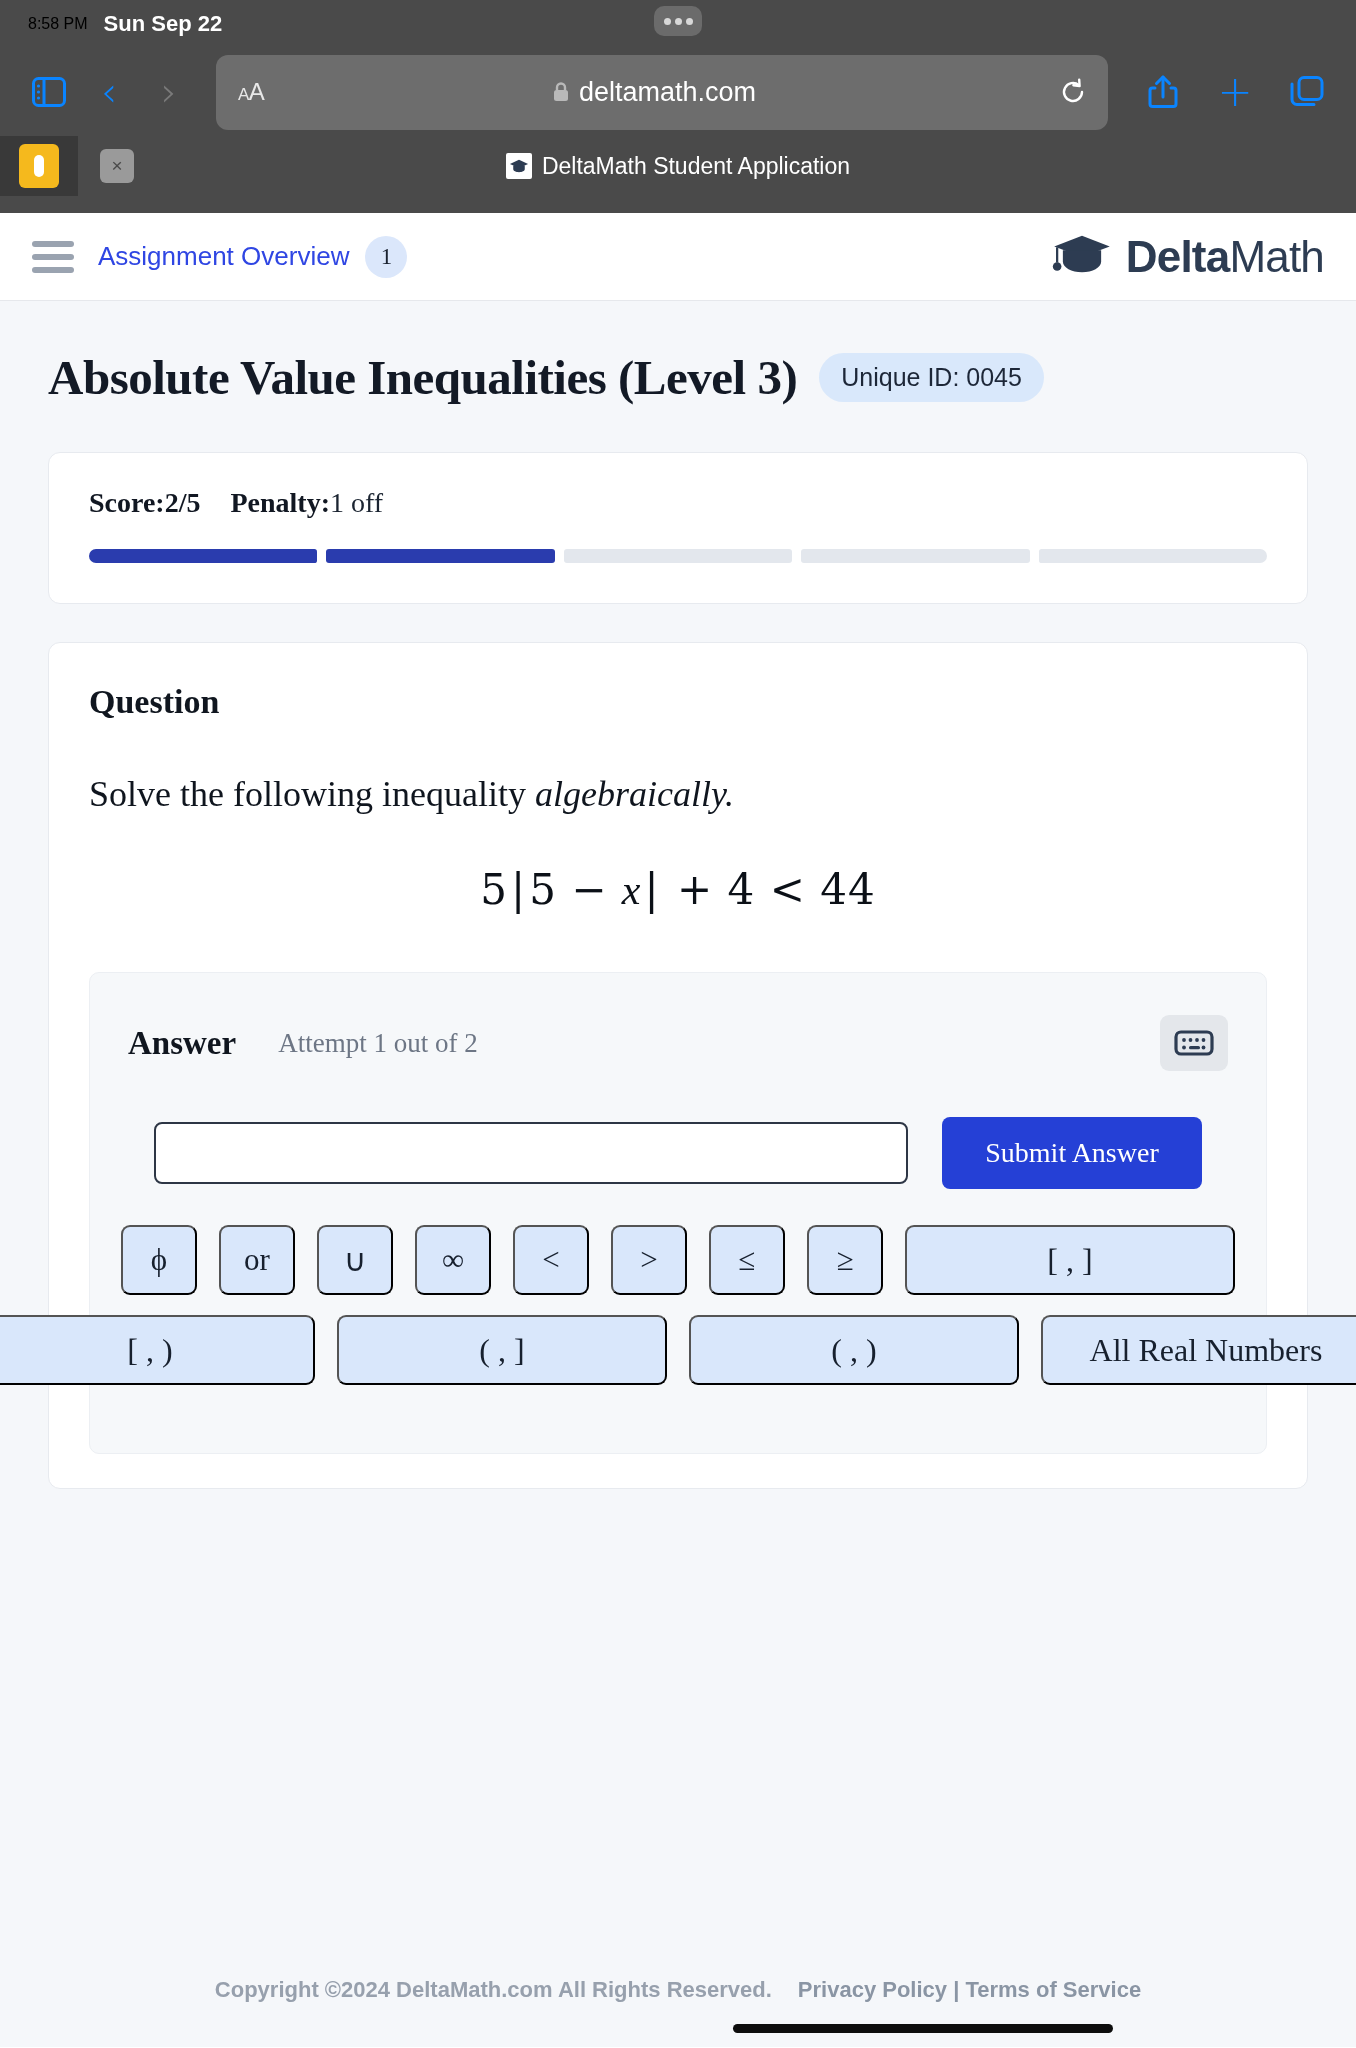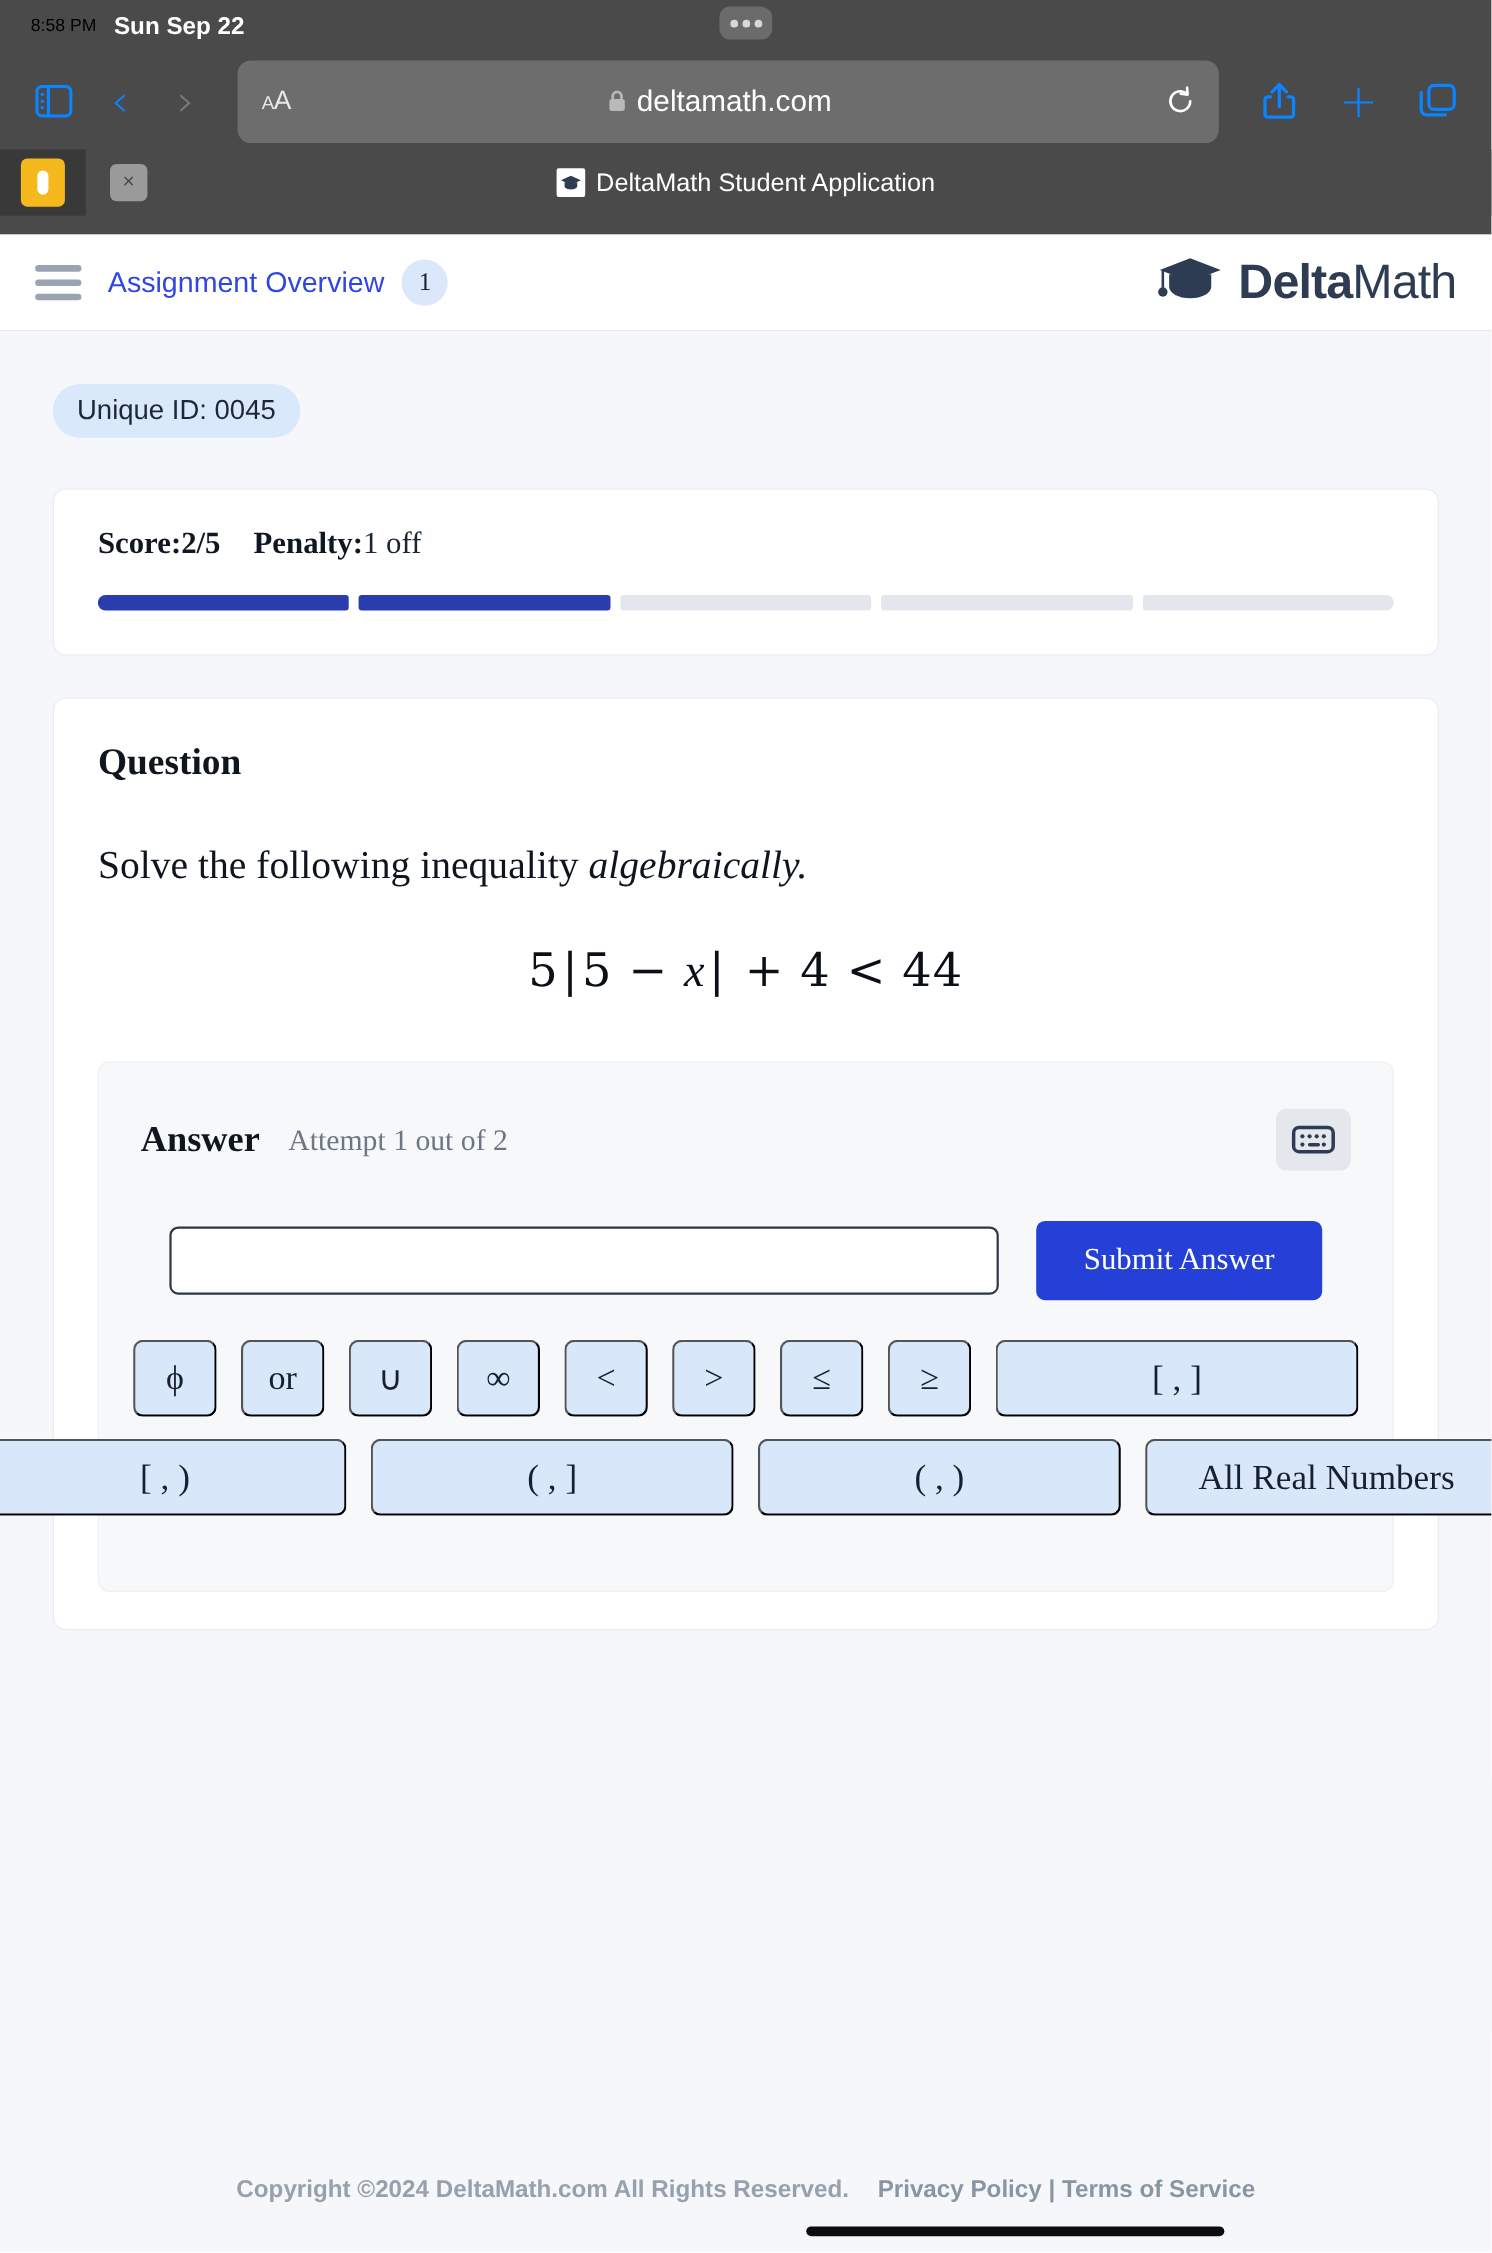--- a/index.html
+++ b/index.html
@@ -332,21 +332,21 @@
   .q-math .var { font-family: "Liberation Serif", serif; font-style: italic; }
   .q-math .bar { font-weight: 300; padding: 0 3px; }
 
   .answer-box {
     margin: 58px 8px 0 8px;
     background: #f6f8fa;
     border: 1px solid #eceff3;
     border-radius: 10px;
     padding: 42px 38px 48px 38px;
   }
-  .ans-head { display: flex; align-items: center; }
+  .ans-head { display: flex; align-items: center; gap: 16px; }
   .ans-label {
     font-family: "Liberation Serif", serif;
     font-size: 33px;
     font-weight: 700;
     color: #10161f;
   }
   .ans-attempt {
     margin-left: 26px;
     font-family: "Liberation Serif", serif;
     font-size: 27px;
@@ -538,20 +538,21 @@
         <circle cx="5" cy="35" r="4.5" fill="#2d3c52"></circle>
       </svg>
     </span>
     <span class="brand-text"><b>Delta</b><span>Math</span></span>
   </div>
 </div>
 
 <div class="page">
 
   <div class="page-title-row">
+    <h1 class="page-title">Absolute Value Inequalities (Level 3)</h1>
     <span class="uid-badge">Unique ID: 0045</span>
   </div>
 
   <div class="card score-card">
     <div class="score-line">
       <span class="lbl">Score:</span>
       <span style="font-weight:700">2/5</span>
       <span class="pen-lbl">Penalty:</span>
       <span class="pen-val">1 off</span>
     </div>

